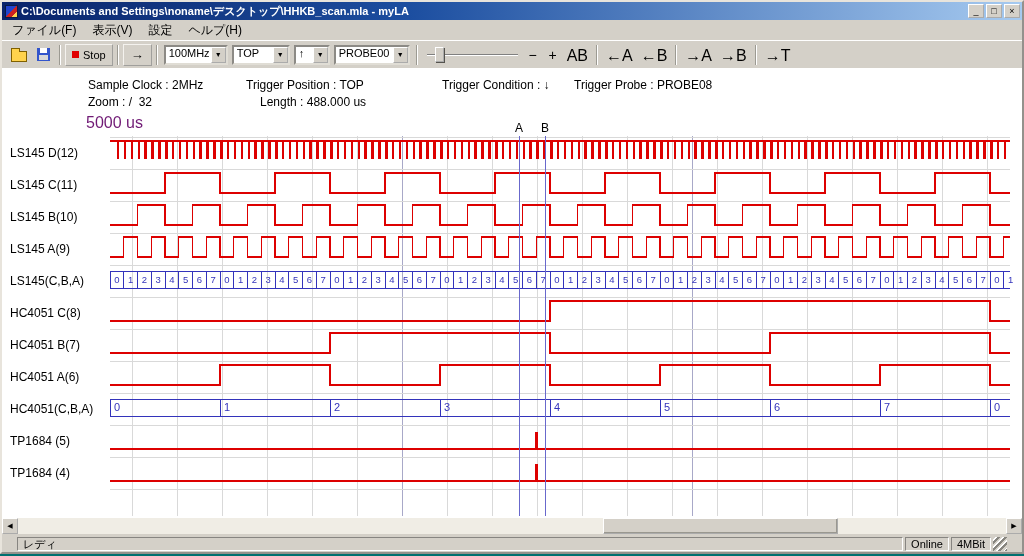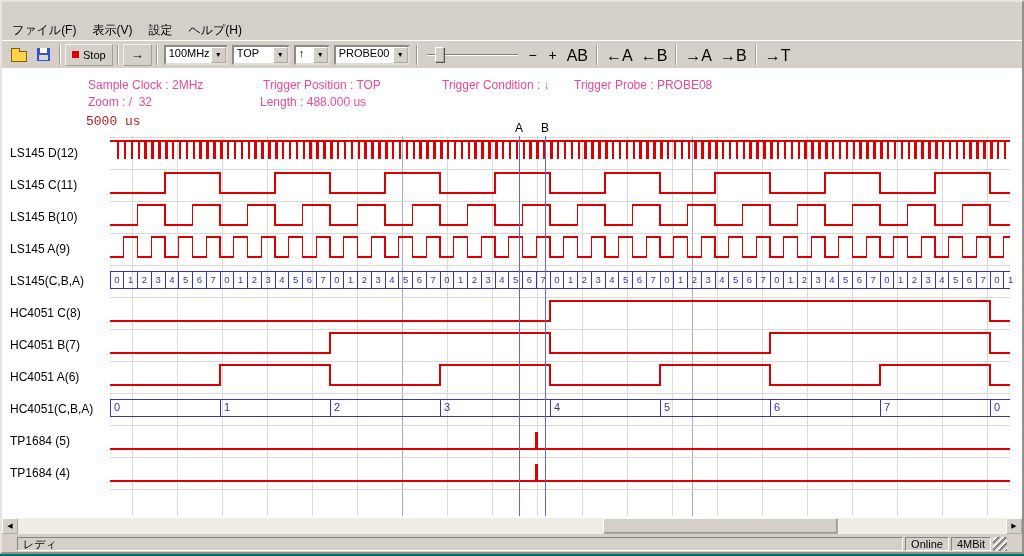--- a/index.html
+++ b/index.html
@@ -51,22 +51,22 @@
   .slider-track { position:absolute; left:2px; right:2px; top:9px; height:2px;
                   border-top:1px solid #808080; border-bottom:1px solid #fff; }
   .slider-thumb { position:absolute; left:10px; top:2px; width:9px; height:15px;
                   background:#d4d0c8; border:1px outset #fff; box-shadow:1px 1px 0 #55534e; }
   .tbtn { height:20px; min-width:20px; background:transparent; border:1px solid transparent;
           font-size:16px; padding:1px 3px; font-family:inherit; white-space:nowrap; }
   .tbtn.big { font-size:14px; }
 
   
   .client { position:absolute; left:0; top:66px; width:100%; height:450px; background:#fff; }
-  .inf { position:absolute; font-size:12px; color:#ec4899; white-space:pre; }
-  .time-scale { position:absolute; font-size:13px; color:#b91c1c;font-family:Liberation Mono, monospace; }
+  .inf { position:absolute; font-size:12px; color:#000000; white-space:pre; }
+  .time-scale { position:absolute; font-size:16px; color:#701a75; }
   svg { font-family:"Liberation Sans", sans-serif; user-select:none; }
 
   
   .hscroll { position:absolute; left:0; top:516px; width:100%; height:16px;
              background:#f0ede5; display:flex; }
   .scroll-btn { width:16px; height:16px; background:#d4d0c8; border:1px outset #fff;
                 font-size:7px; padding:0; display:flex; align-items:center; justify-content:center;
                 font-family:inherit; }
   .scroll-track { flex:1; position:relative; }
   .scroll-thumb { position:absolute; left:585px; top:0; width:235px; height:16px;
@@ -79,20 +79,27 @@
                  font-size:11px; line-height:12px; padding:0 5px; white-space:nowrap; }
   .status-main { flex:1; }
   .resize-grip { width:14px; height:14px;
                  background:repeating-linear-gradient(135deg,#d4d0c8 0 2px,#fff 2px 3px,#87857f 3px 5px); }
 </style>
 </head>
 <body>
 
 <div class="window">
 
+  <div class="titlebar">
+    <div class="app-icon"></div>
+    <div class="title-text">C:\Documents and Settings\noname\デスクトップ\HHKB_scan.mla - myLA</div>
+    <button class="tb-btn">_</button>
+    <button class="tb-btn">□</button>
+    <button class="tb-btn">×</button>
+  </div>
 
   <div class="menubar">
     <span class="menu-item">ファイル(F)</span>
     <span class="menu-item">表示(V)</span>
     <span class="menu-item">設定</span>
     <span class="menu-item">ヘルプ(H)</span>
   </div>
 
   <div class="toolbar">
     <button class="icon-btn">
@@ -140,21 +147,21 @@
     <button class="tbtn">←B</button>
     <span class="sep"></span>
     <button class="tbtn">→A</button>
     <button class="tbtn">→B</button>
     <span class="sep"></span>
     <button class="tbtn">→T</button>
   </div>
 
   <div class="client">
     <span class="inf" style="left:86px;  top:10px">Sample Clock : 2MHz</span>
-    <span class="inf" style="left:261px; top:10px">Trigger Position : TOP</span>
+    <span class="inf" style="left:244px; top:10px">Trigger Position : TOP</span>
     <span class="inf" style="left:440px; top:10px">Trigger Condition : ↓</span>
     <span class="inf" style="left:572px; top:10px">Trigger Probe : PROBE08</span>
     <span class="inf" style="left:86px;  top:27px">Zoom : /  32</span>
     <span class="inf" style="left:258px; top:27px">Length : 488.000 us</span>
     <div class="time-scale" style="left:84px; top:46px">5000 us</div>
     <svg width="1016" height="404" style="position:absolute; left:0; top:48px" shape-rendering="crispEdges">
         <line x1="130" y1="20" x2="130" y2="400" stroke="#d9d9d9"></line>
         <line x1="175" y1="20" x2="175" y2="400" stroke="#d9d9d9"></line>
         <line x1="220" y1="20" x2="220" y2="400" stroke="#d9d9d9"></line>
         <line x1="265" y1="20" x2="265" y2="400" stroke="#d9d9d9"></line>

